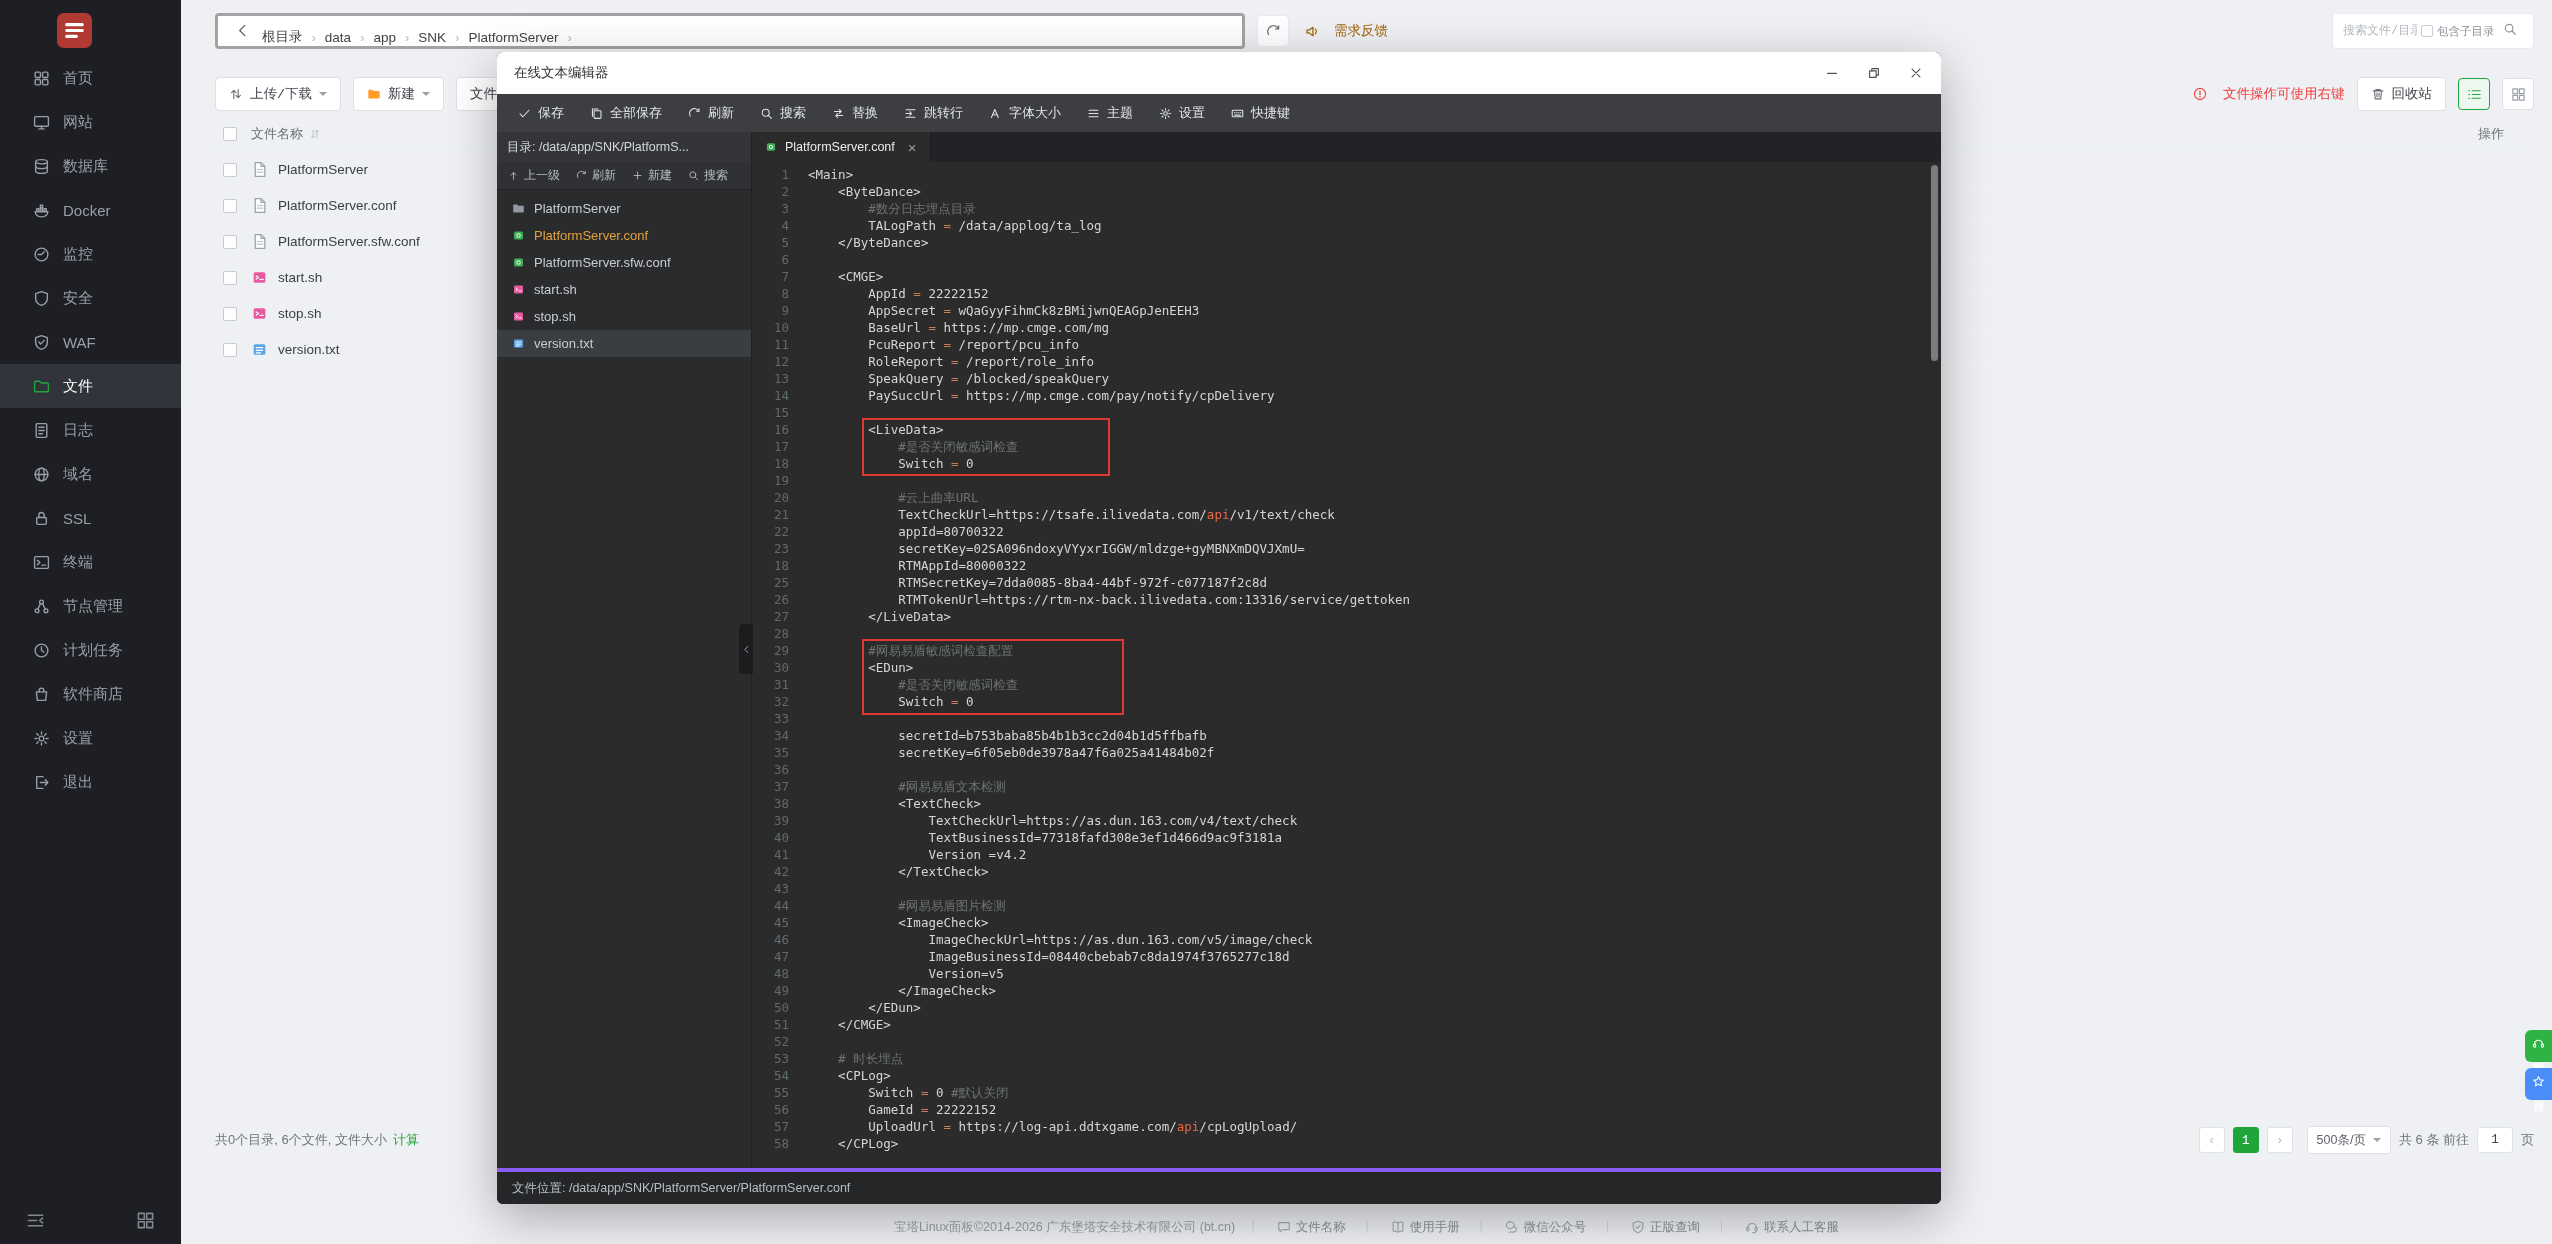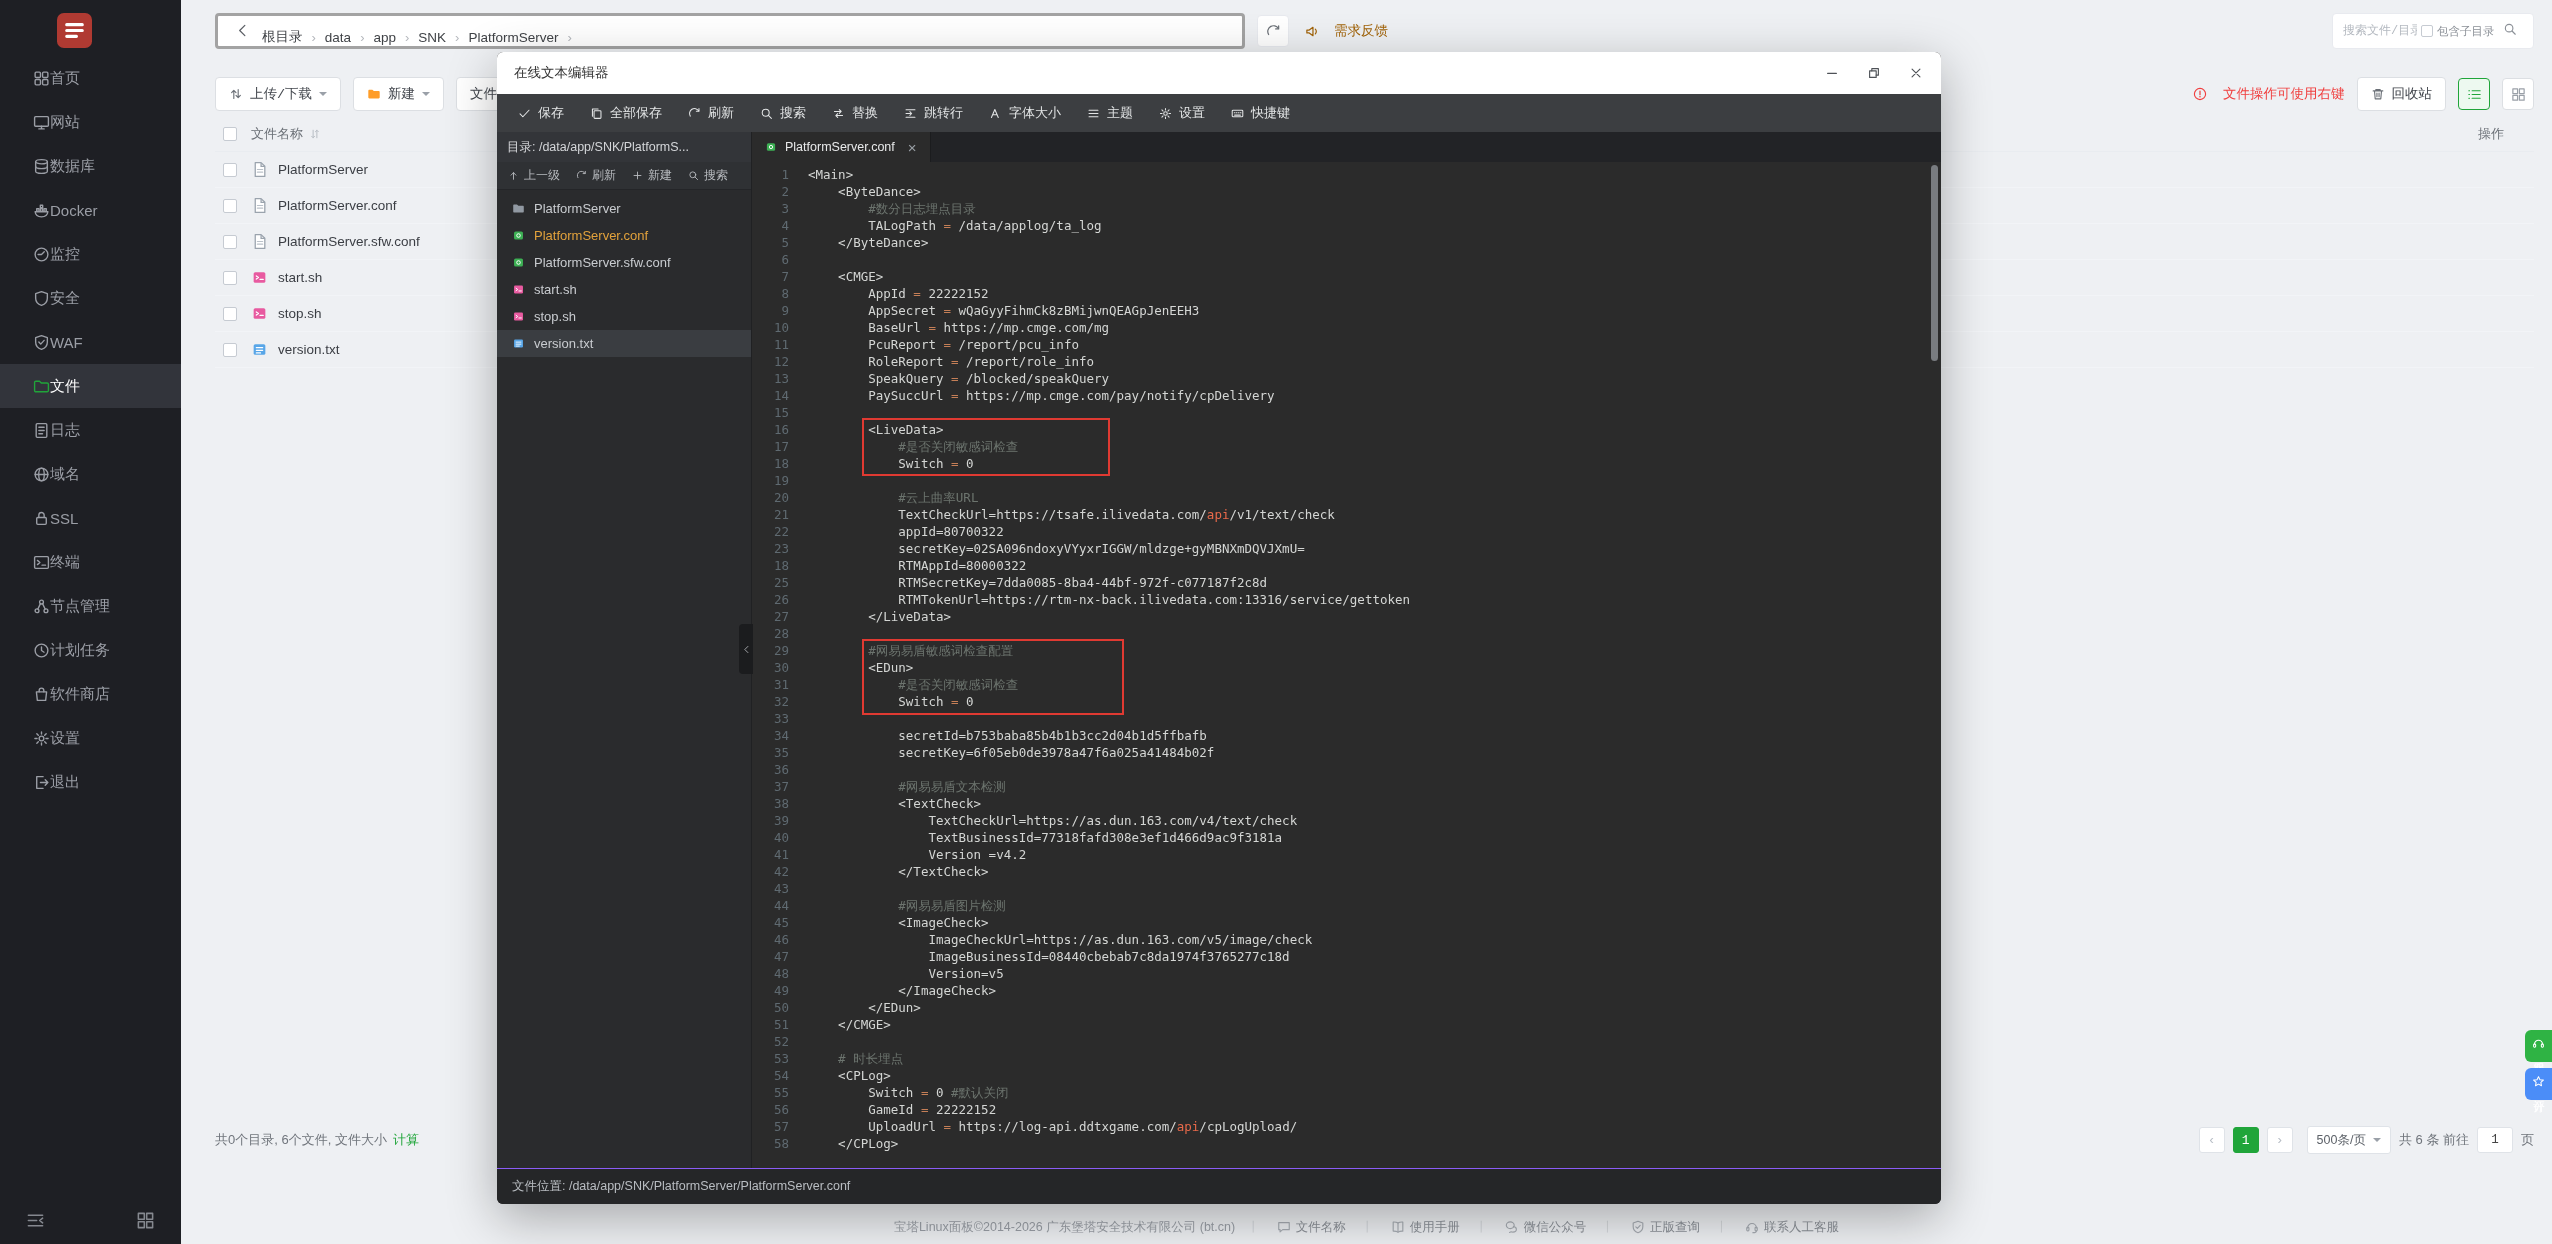--- a/index.html
+++ b/index.html
@@ -8,21 +8,21 @@
   .icon{display:inline-flex;align-items:center;justify-content:center}
   .icon svg{width:100%;height:100%;display:block}
   .icon svg:not(.filled) *{fill:none;stroke:currentColor;stroke-width:1.3;stroke-linecap:round;stroke-linejoin:round}
   .spacer{flex:1}
   button{font-family:Liberation Mono, monospace;cursor:pointer}
   input{font-family:Liberation Mono, monospace;outline:none}
 
   
   .sidebar{position:absolute;left:0;top:0;width:181px;height:100%;background:#1e1f24;display:flex;flex-direction:column;z-index:3}
   .logo{margin:13px 0 8px 57px;width:35px;height:35px}
-  .menu-item{height:44px;display:flex;align-items:center;padding-left:33px;color:#9b9ea6;font-size:15px;cursor:pointer;white-space:nowrap}
+  .menu-item{height:44px;display:flex;align-items:center;padding-left:33px;gap:13px;color:#9b9ea6;font-size:15px;cursor:pointer;white-space:nowrap}
   .menu-item .mi{width:17px;height:17px;flex:0 0 auto}
   .menu-item.active{background:#32343b;color:#fff}
   .menu-item.active .mi{color:#20a53a}
   .sidebar-foot{margin-top:auto;display:flex;justify-content:space-between;align-items:center;padding:0 26px 14px 26px;color:#85888f}
   .sidebar-foot .icon{width:19px;height:19px}
 
   
   .content{position:absolute;left:181px;top:0;right:0;bottom:0}
   .topbar{position:absolute;left:34px;right:18px;top:13px;height:36px;display:flex;align-items:center}
   .crumbbar{width:1030px;height:36px;background:#fff;border:3px solid #a3a3a3;border-radius:4px;display:flex;align-items:flex-end;padding:0 10px}
@@ -115,21 +115,21 @@
   .gl{height:17px}
   .code{padding:4px 0 0 10px;color:#d4d6d4;white-space:pre;flex:1}
   .cl{height:17px}
   .cm-com{color:#6c746e}
   .cm-eq{color:#c57f57}
   .cm-hl{color:#e8694a}
   .annot{position:absolute;border:2px solid #e03a32;pointer-events:none}
   .annot1{left:110px;top:256px;width:248px;height:58px}
   .annot2{left:110px;top:477px;width:262px;height:76px}
   .edscroll{position:absolute;right:3px;top:3px;width:7px;height:196px;background:#797c80;border-radius:4px}
-  .mstatus{height:36px;background:#252628;display:flex;align-items:center;padding:0 15px;color:#b9bdc2;font-size:12.5px;border-top:1px solid #8b5cf6;flex:0 0 auto}
+  .mstatus{height:36px;background:#252628;display:flex;align-items:center;padding:0 15px;color:#b9bdc2;font-size:12.5px;border-top:4px solid #8b5cf6;flex:0 0 auto}
   .stat-items{display:flex;gap:34px;margin-left:auto;padding-right:8px}
   .stat-item{cursor:pointer;white-space:nowrap}
 </style>
 </head>
 <body>
 
 <aside class="sidebar">
   <div class="logo icon">
     <svg class="filled" viewBox="0 0 36 36">
         <rect width="36" height="36" rx="7" fill="#b03a32"></rect>

